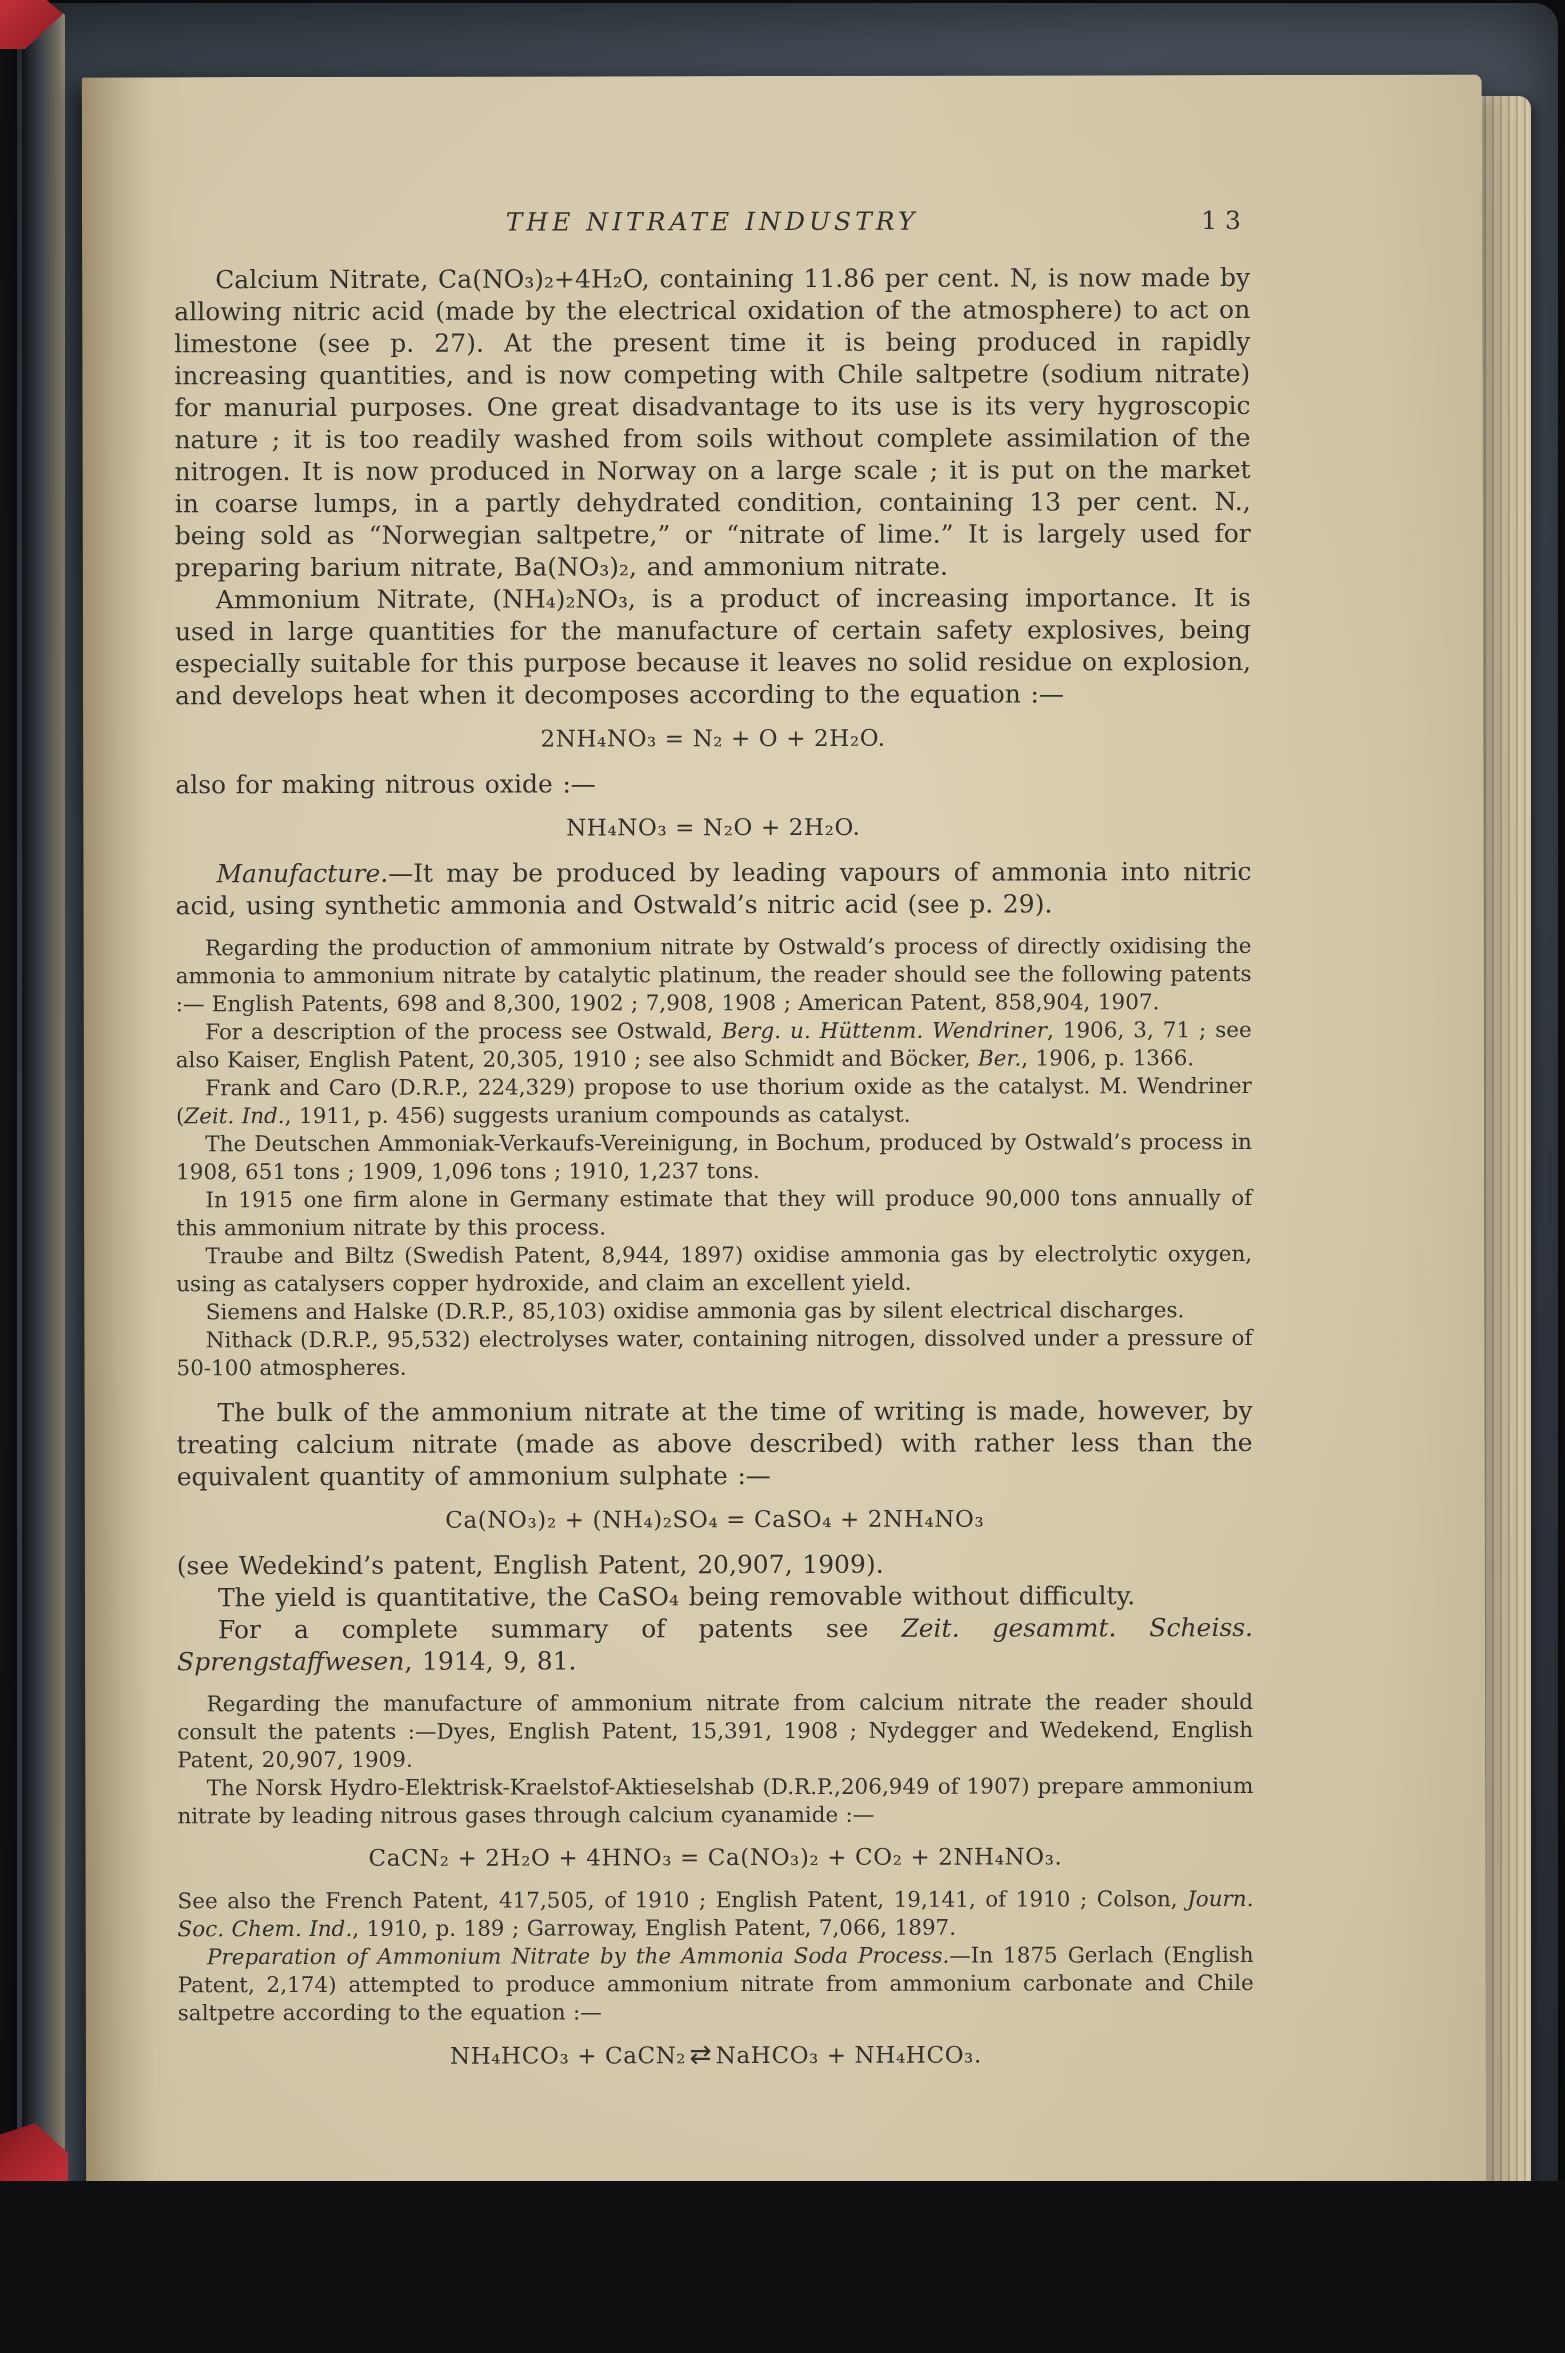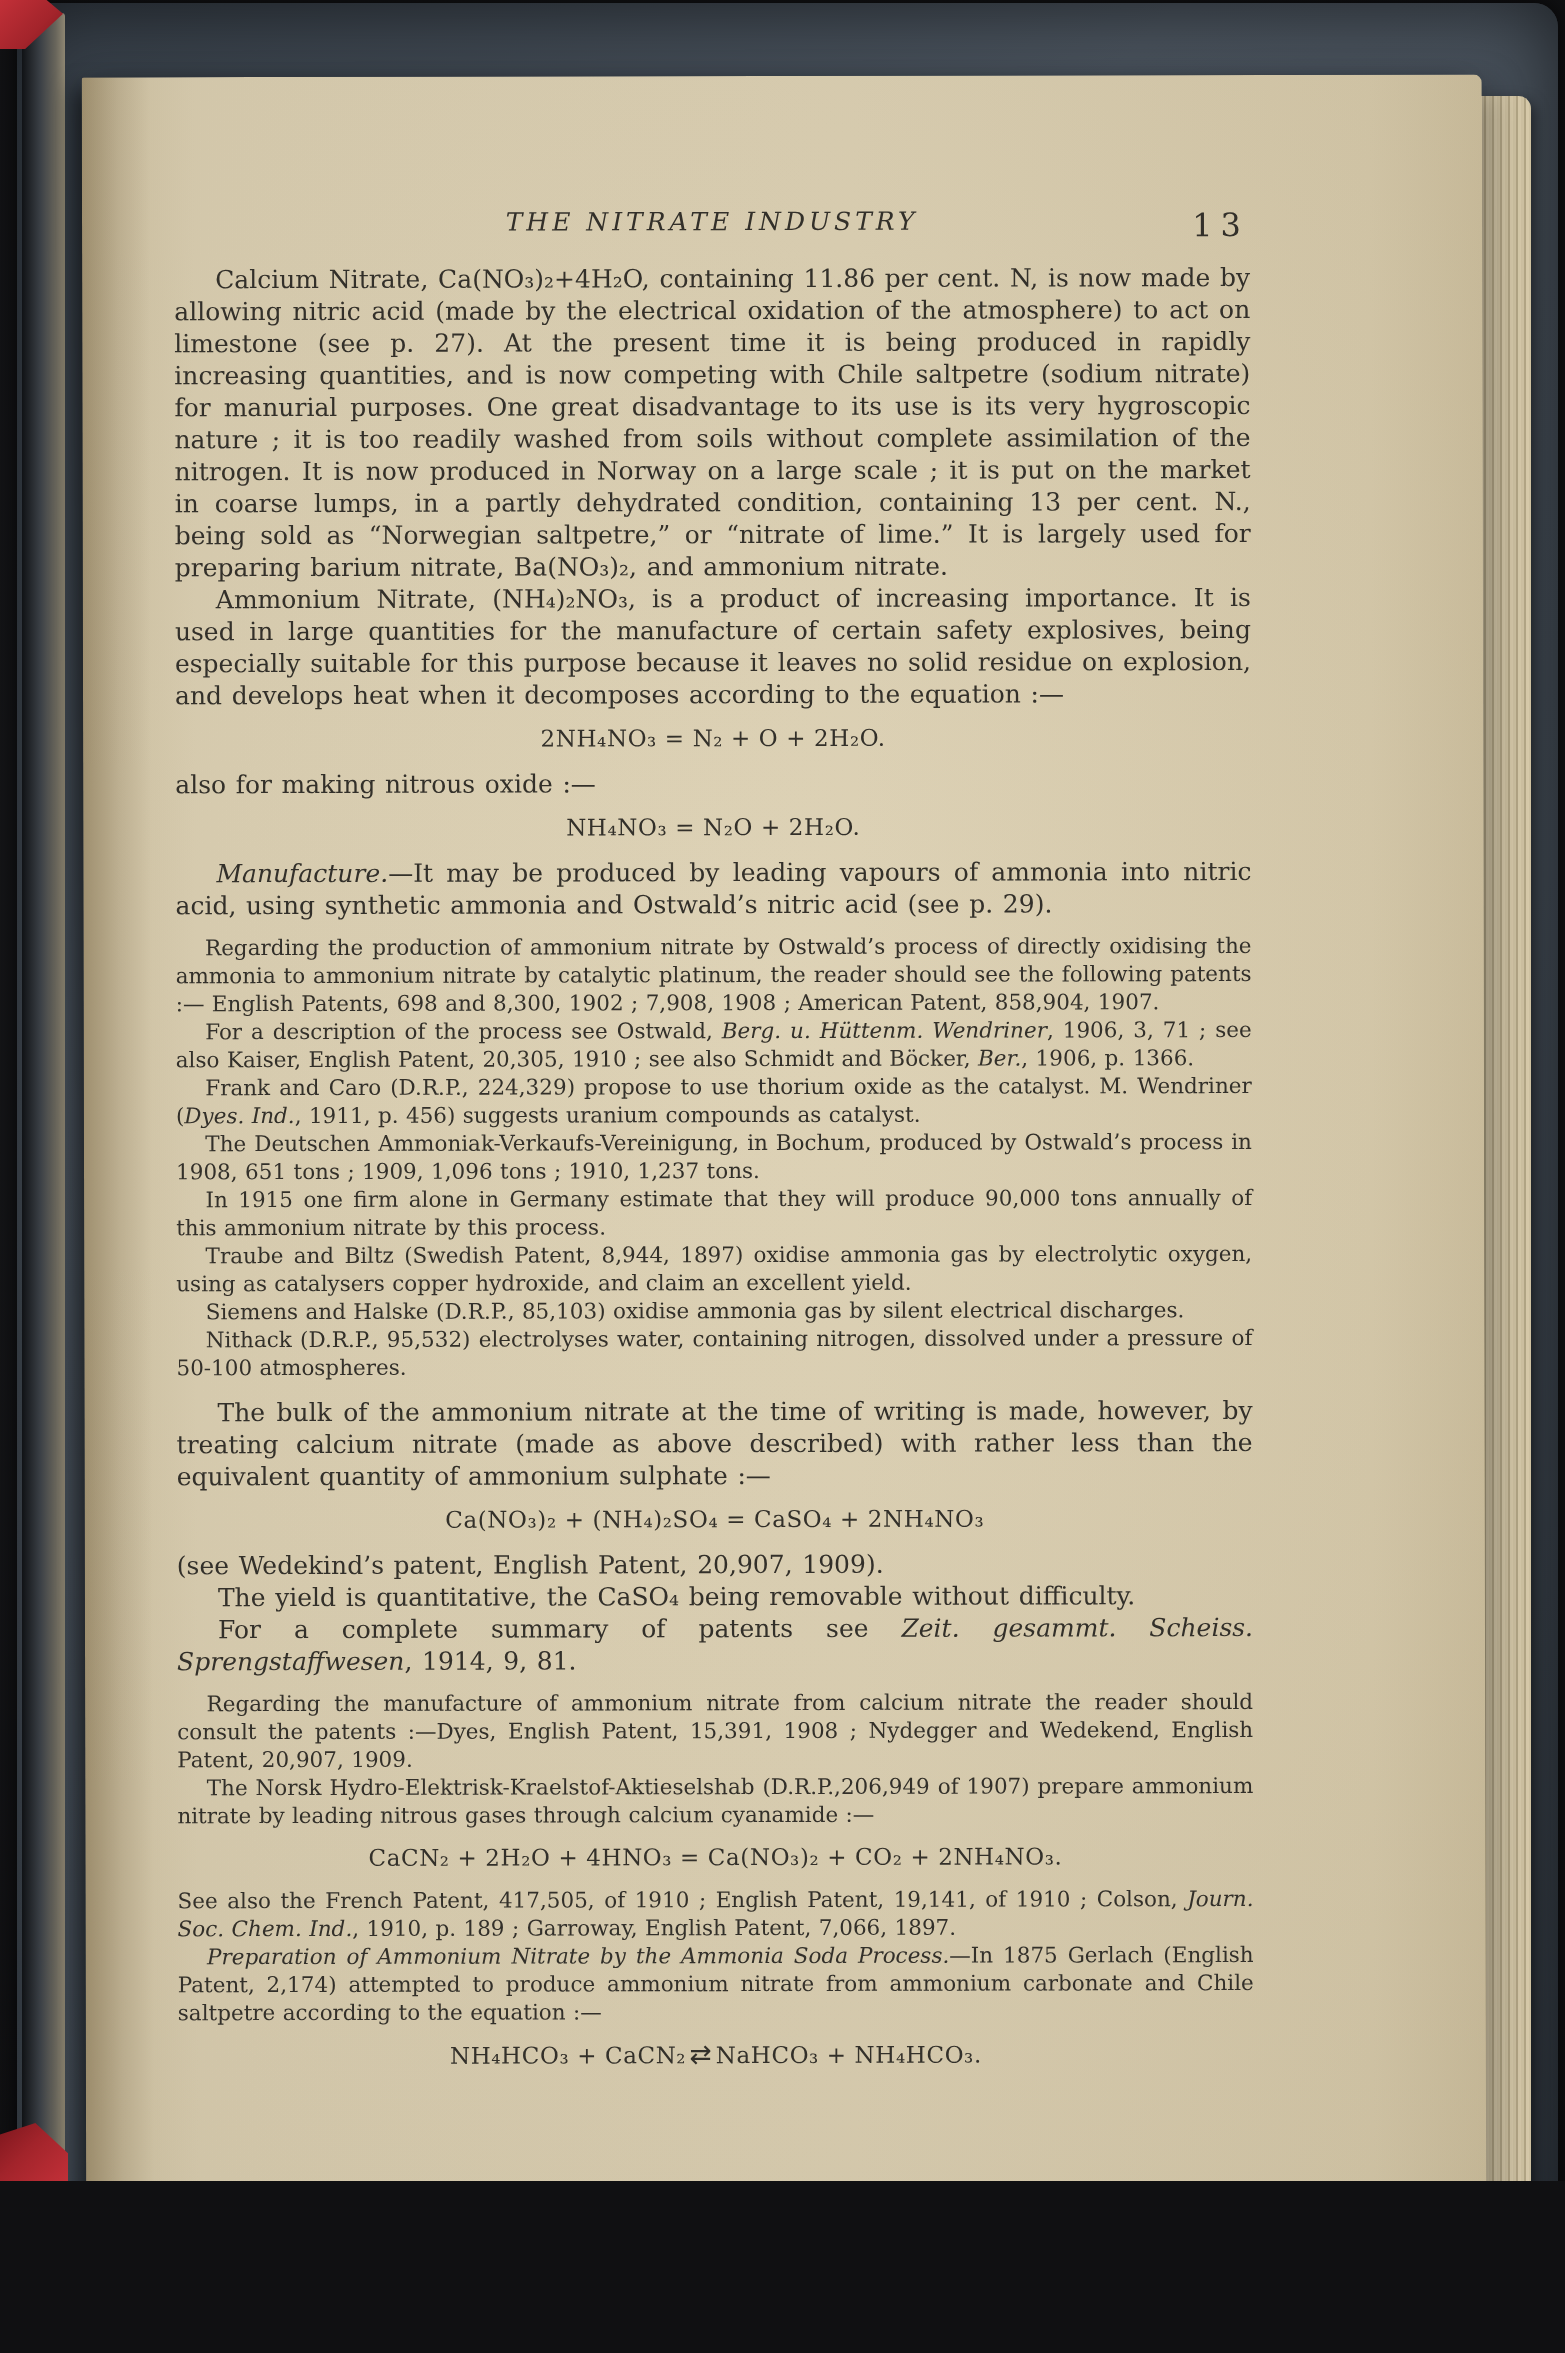--- a/index.html
+++ b/index.html
@@ -71,21 +71,21 @@
     position:absolute;left:0;bottom:0;width:68px;height:58px;z-index:5;
     background:linear-gradient(315deg,#c23038,var(--red-accent) 55%,#7d161d);
     clip-path:polygon(0 20%, 52% 0, 100% 52%, 100% 100%, 0 100%);
   }
   
   .runhead-row{position:absolute;left:92px;top:131px;width:1076px;height:41px;color:var(--ink);}
   .runhead{
     display:block;text-align:center;
     font-style:italic;font-size:25px;letter-spacing:4px;
   }
-  .pagenum{position:absolute;right:1.1px;top:0;font-size:32px;letter-spacing:8px;}
+  .pagenum{position:absolute;right:1.1px;top:0;font-size:25px;letter-spacing:8px;}
   
   .content{
     position:absolute;left:92px;top:187px;width:1076px;color:var(--ink);
   }
   .blk{margin:0;hyphens:none;}
   .para{font-size:25px;line-height:32px;text-align:justify;word-spacing:1.7px;}
   .small{font-size:21.5px;line-height:28px;text-align:justify;word-spacing:0.6px;}
   .eq{font-size:23px;line-height:32px;text-align:center;margin:11.3px 0 13.6px;letter-spacing:0.6px;}
   .para.indent{text-indent:41px;}
   .small.indent{text-indent:29.4px;}
@@ -113,21 +113,21 @@
     </div>
     <div class="content">
         <div class="blk para indent"><span class="run-b">Calcium Nitrate</span><span>, Ca(NO₃)₂+4H₂O, containing 11.86 per cent. N, is now made by allowing nitric acid (made by the electrical oxidation of the atmosphere) to act on limestone (see p. 27). At the present time it is being produced in rapidly increasing quantities, and is now competing with Chile saltpetre (sodium nitrate) for manurial purposes. One great disadvantage to its use is its very hygroscopic nature ; it is too readily washed from soils without complete assimilation of the nitrogen. It is now produced in Norway on a large scale ; it is put on the market in coarse lumps, in a partly dehydrated condition, containing 13 per cent. N., being sold as “Norwegian saltpetre,” or “nitrate of lime.” It is largely used for preparing barium nitrate, Ba(NO₃)₂, and ammonium nitrate.</span></div>
         <div class="blk para indent"><span class="run-b">Ammonium Nitrate</span><span>, (NH₄)₂NO₃, is a product of increasing importance. It is used in large quantities for the manufacture of certain safety explosives, being especially suitable for this purpose because it leaves no solid residue on explosion, and develops heat when it decomposes according to the equation :—</span></div>
         <div class="blk eq"><span>2NH₄NO₃ = N₂ + O + 2H₂O.</span></div>
         <div class="blk para"><span>also for making nitrous oxide :—</span></div>
         <div class="blk eq"><span>NH₄NO₃ = N₂O + 2H₂O.</span></div>
         <div class="blk para indent"><span class="run-i">Manufacture.</span><span>—It may be produced by leading vapours of ammonia into nitric acid, using synthetic ammonia and Ostwald’s nitric acid (see p. 29).</span></div>
         <div class="blk small indent"><span>Regarding the production of ammonium nitrate by Ostwald’s process of directly oxidising the ammonia to ammonium nitrate by catalytic platinum, the reader should see the following patents :— English Patents, 698 and 8,300, 1902 ; 7,908, 1908 ; American Patent, 858,904, 1907.</span></div>
         <div class="blk small indent"><span>For a description of the process see Ostwald, </span><span class="run-i">Berg. u. Hüttenm. Wendriner</span><span>, 1906, </span><span class="run-b">3</span><span>, 71 ; see also Kaiser, English Patent, 20,305, 1910 ; see also Schmidt and Böcker, </span><span class="run-i">Ber.</span><span>, 1906, p. 1366.</span></div>
-        <div class="blk small indent"><span>Frank and Caro (D.R.P., 224,329) propose to use thorium oxide as the catalyst. M. Wendriner (</span><span class="run-i">Dyes. Ind.</span><span>, 1911, p. 456) suggests uranium compounds as catalyst.</span></div>
+        <div class="blk small indent"><span>Frank and Caro (D.R.P., 224,329) propose to use thorium oxide as the catalyst. M. Wendriner (</span><span class="run-i">Zeit. Ind.</span><span>, 1911, p. 456) suggests uranium compounds as catalyst.</span></div>
         <div class="blk small indent"><span>The Deutschen Ammoniak-Verkaufs-Vereinigung, in Bochum, produced by Ostwald’s process in 1908, 651 tons ; 1909, 1,096 tons ; 1910, 1,237 tons.</span></div>
         <div class="blk small indent"><span>In 1915 one firm alone in Germany estimate that they will produce 90,000 tons annually of this ammonium nitrate by this process.</span></div>
         <div class="blk small indent"><span>Traube and Biltz (Swedish Patent, 8,944, 1897) oxidise ammonia gas by electrolytic oxygen, using as catalysers copper hydroxide, and claim an excellent yield.</span></div>
         <div class="blk small indent"><span>Siemens and Halske (D.R.P., 85,103) oxidise ammonia gas by silent electrical discharges.</span></div>
         <div class="blk small indent"><span>Nithack (D.R.P., 95,532) electrolyses water, containing nitrogen, dissolved under a pressure of 50-100 atmospheres.</span></div>
         <div class="blk para indent"><span>The bulk of the ammonium nitrate at the time of writing is made, however, by treating calcium nitrate (made as above described) with rather less than the equivalent quantity of ammonium sulphate :—</span></div>
         <div class="blk eq"><span>Ca(NO₃)₂ + (NH₄)₂SO₄ = CaSO₄ + 2NH₄NO₃</span></div>
         <div class="blk para"><span>(see Wedekind’s patent, English Patent, 20,907, 1909).</span></div>
         <div class="blk para indent"><span>The yield is quantitative, the CaSO₄ being removable without difficulty.</span></div>
         <div class="blk para indent"><span>For a complete summary of patents see </span><span class="run-i">Zeit. gesammt. Scheiss. Sprengstaffwesen</span><span>, 1914, </span><span class="run-b">9</span><span>, 81.</span></div>

